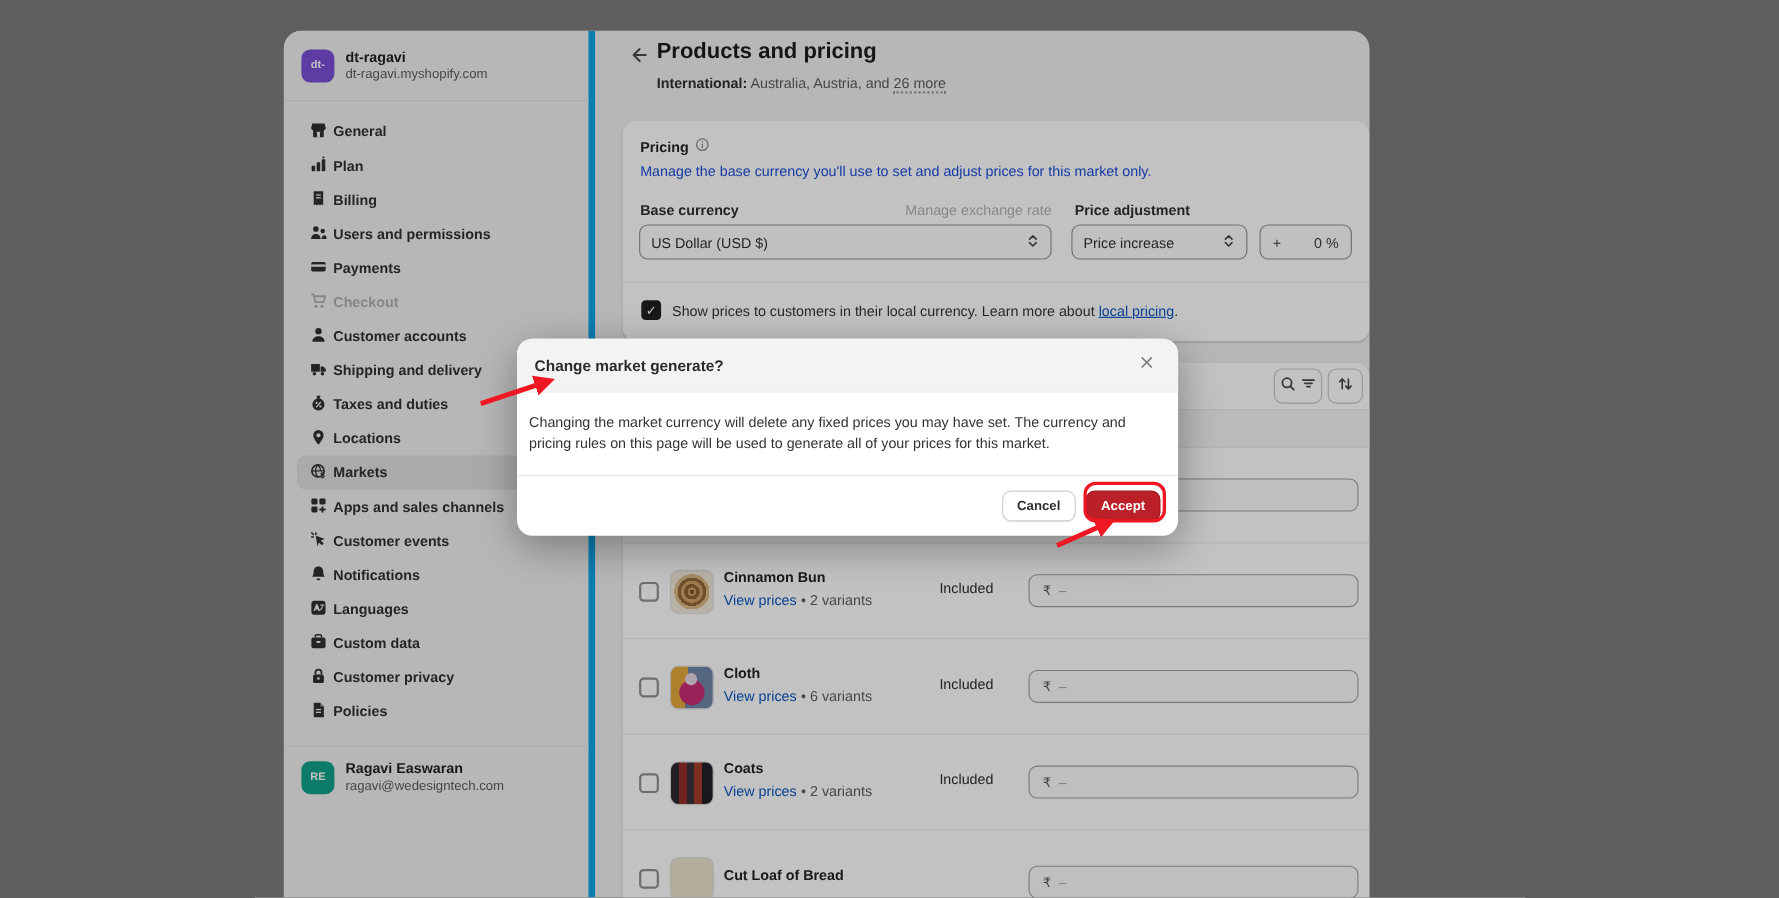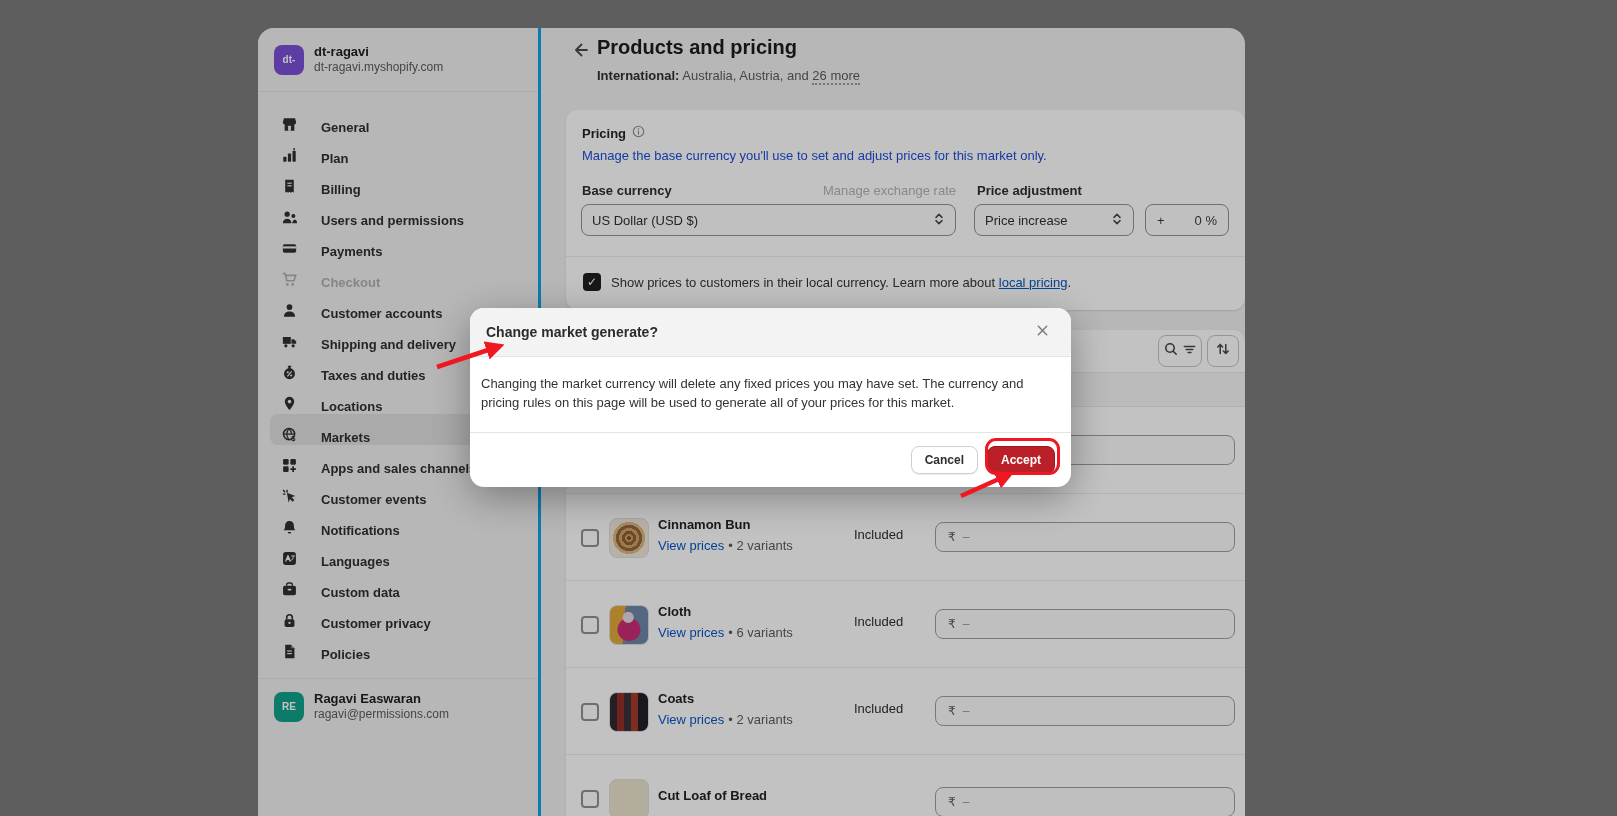--- a/index.html
+++ b/index.html
@@ -5,30 +5,30 @@
   * { margin:0; padding:0; box-sizing:border-box; }
   html,body { width:1617px; height:816px; overflow:hidden; }
   body { font-family:"Liberation Sans","DejaVu Sans",sans-serif; }
   .stage { position:absolute; inset:0; background:#7c7c7c; overflow:hidden; }
 
   
   .shell { position:absolute; left:258px; top:28px; width:987px; height:788px;
            background:#f1f1f1; border-radius:16px 16px 0 0; display:flex; overflow:hidden; }
 
   
-  .sidebar { width:283px; flex:none; border-right:3px solid #0ea5e9; background:#f1f1f1; display:flex; flex-direction:column; }
+  .sidebar { width:283px; flex:none; border-right:6px solid #0ea5e9; background:#f1f1f1; display:flex; flex-direction:column; }
   .store-head { height:64px; padding:12px 16px; display:flex; gap:10px; align-items:center; border-bottom:1px solid #e3e3e3; }
   .avatar { width:30px; height:30px; border-radius:8px; color:#fff; font-size:10px; font-weight:700;
             display:flex; align-items:center; justify-content:center; flex:none; }
   .store-avatar { background:#7b4fd6; }
   .user-avatar { background:#12a28a; }
   .store-name { font-size:13px; font-weight:700; color:#1f1f1f; line-height:16px; }
   .store-domain { font-size:12px; color:#5c5c5c; line-height:15px; }
   nav.side-nav { padding:12px 12px 16px; }
-  .nav-item { height:31px; padding:0 12px; border-radius:8px; display:flex; align-items:flex-end; gap:24px;
+  .nav-item { height:31px; padding:0 12px; border-radius:8px; display:flex; align-items:center; gap:6px;
               font-size:13px; font-weight:600; color:#303030; cursor:pointer; }
   .nav-item svg { width:15px; height:15px; flex:none; }
   .nav-item.active { background:#e0e0e0; }
   .nav-item.disabled { color:#b0b0b0; cursor:default; }
   .side-foot { border-top:1px solid #e3e3e3; padding:12px 16px; display:flex; gap:10px; align-items:center; }
   .user-name { font-size:13px; font-weight:700; color:#1f1f1f; line-height:16px; }
   .user-email { font-size:12px; color:#5c5c5c; line-height:15px; }
 
   
   .main { flex:1; position:relative; }
@@ -272,21 +272,21 @@
                 <rect x="4.8" y="8.4" width="4.4" height="1.1" fill="#f1f1f1"></rect>
               </svg></span>
             <span>Policies</span>
           </div>
       </nav>
 
       <div class="side-foot">
         <div class="avatar user-avatar">RE</div>
         <div>
           <div class="user-name">Ragavi Easwaran</div>
-          <div class="user-email">ragavi@permissions.com</div>
+          <div class="user-email">ragavi@wedesigntech.com</div>
         </div>
       </div>
     </aside>
 
     <main class="main">
       <div class="back-btn">
           <span><svg viewBox="0 0 18 18" width="18" height="18" fill="none" stroke="#4a4a4a" stroke-width="1.8" stroke-linecap="round" stroke-linejoin="round">
               <path d="M9.5 3.5L4 9l5.5 5.5M4.5 9H15"></path>
             </svg></span>
         </div>

